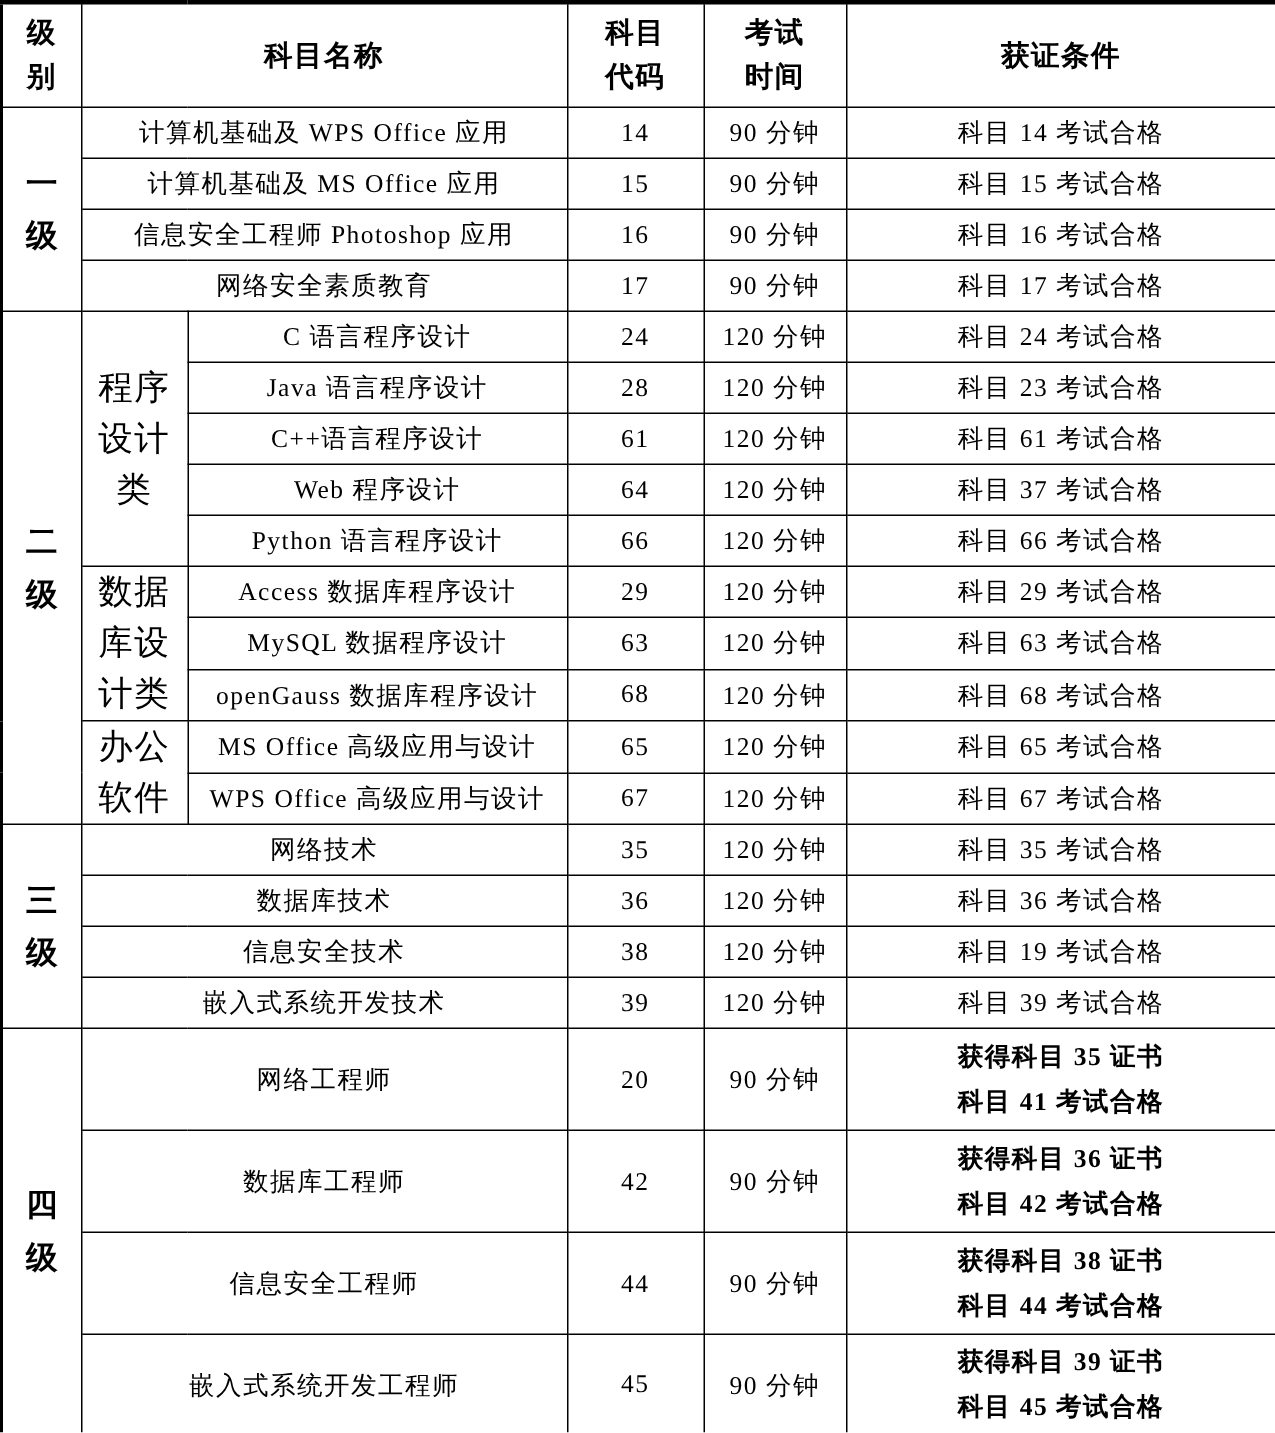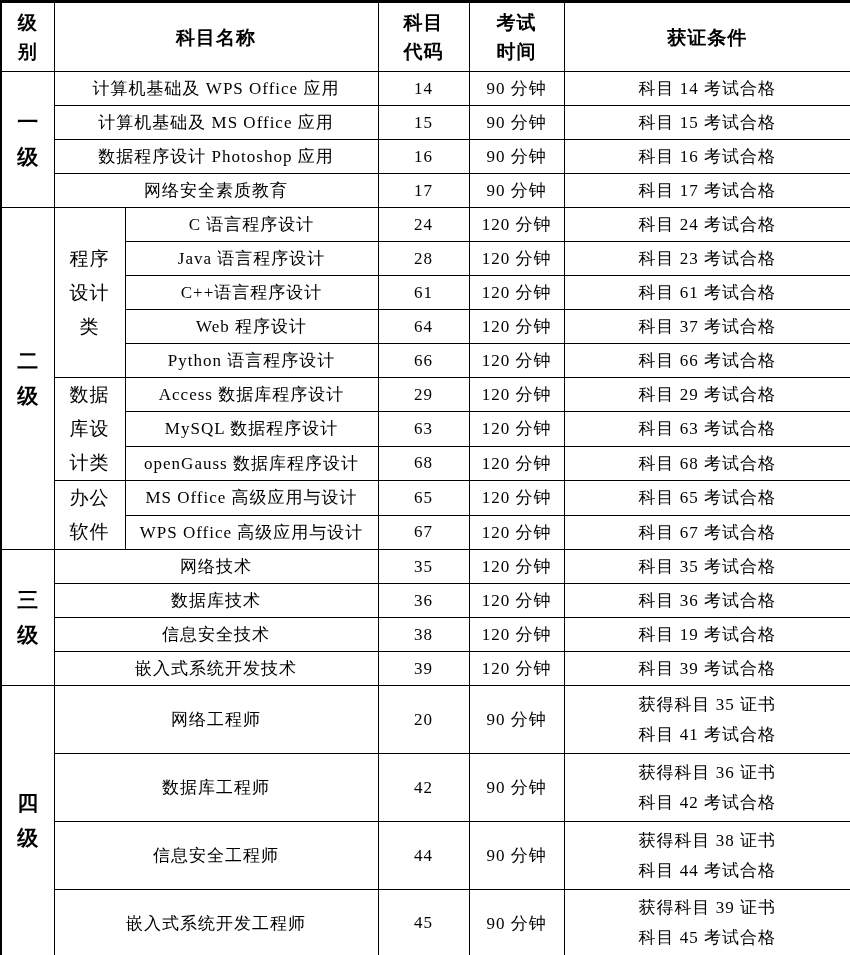--- a/index.html
+++ b/index.html
@@ -36,32 +36,33 @@
     white-space: pre-line;
   }
   td.level {
     font-weight: 700;
     font-size: 21px;
     line-height: 35px;
     letter-spacing: 0;
     white-space: pre-line;
   }
   td.cat {
-    font-size: 19px;
+    font-size: 23px;
     line-height: 34px;
     letter-spacing: 1px;
     white-space: pre-line;
   }
   td.name, td.code, td.time, td.cert {
     font-size: 17px;
     letter-spacing: 1px;
   }
   td.cert.multi {
     white-space: pre-line;
     line-height: 30px;
+    font-weight: bold;
   }
   tr.h-hdr { height: 70px; }
   tr.h-std { height: 34px; }
   tr.h-big { height: 68px; }
 </style>
 </head>
 <body>
 
 <div class="page">
 <table class="exam-table">
@@ -94,21 +95,21 @@
     <td class="time">90 分钟</td>
     <td class="cert">科目 14 考试合格</td>
   </tr>
   <tr class="h-std">
     <td class="name" colspan="2">计算机基础及 MS Office 应用</td>
     <td class="code">15</td>
     <td class="time">90 分钟</td>
     <td class="cert">科目 15 考试合格</td>
   </tr>
   <tr class="h-std">
-    <td class="name" colspan="2">数据程序设计 Photoshop 应用</td>
+    <td class="name" colspan="2">信息安全工程师 Photoshop 应用</td>
     <td class="code">16</td>
     <td class="time">90 分钟</td>
     <td class="cert">科目 16 考试合格</td>
   </tr>
   <tr class="h-std">
     <td class="name" colspan="2">网络安全素质教育</td>
     <td class="code">17</td>
     <td class="time">90 分钟</td>
     <td class="cert">科目 17 考试合格</td>
   </tr>

